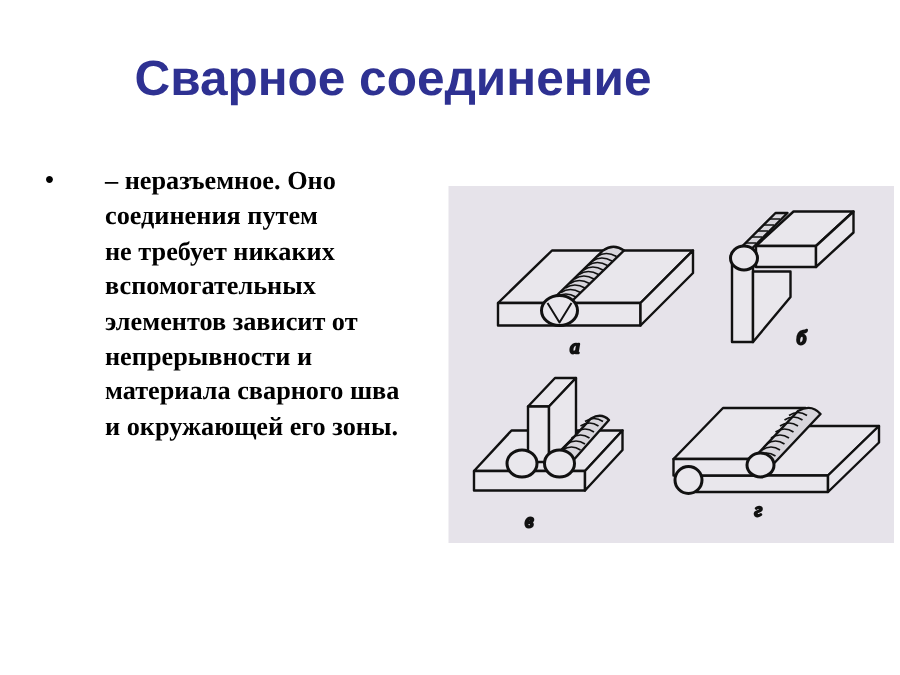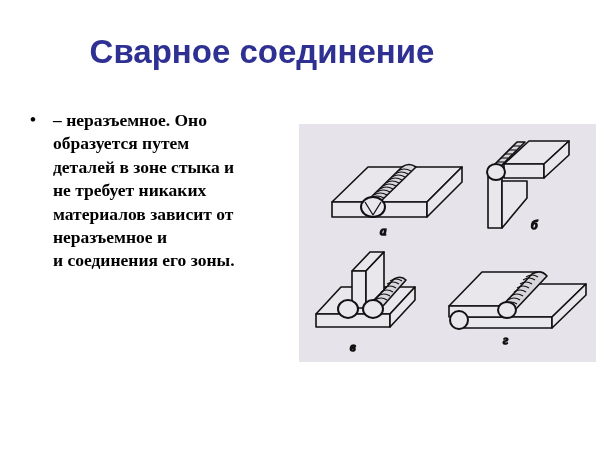--- a/index.html
+++ b/index.html
@@ -13,21 +13,21 @@
     font-family: "Liberation Sans", sans-serif;
     font-weight: bold; font-size: 33px;
     color: #2e3192; letter-spacing: 0px;
   }
   .bullet {
     position: absolute; left: 30px; top: 110px;
     font-family: "Liberation Serif", serif;
     font-size: 17px; font-weight: bold; color: #000;
   }
   .body-text {
-    position: absolute; left: 53px; top: 109px; width: 240px;
+    position: absolute; left: 70px; top: 109px; width: 240px;
     font-family: "Liberation Serif", serif;
     font-weight: bold; font-size: 17.5px; line-height: 23.4px;
     color: #000;
   }
   .body-text .line { display: block; white-space: nowrap; }
   .figure {
     position: absolute; left: 299px; top: 124px;
     width: 297px; height: 238px;
     background: #e6e3ea;
   }
@@ -40,26 +40,27 @@
 </head>
 <body>
 
 <div>
   <div class="title">Сварное соединение</div>
 
   <div class="bullet">•</div>
 
   <div class="body-text">
     <span class="line">– неразъемное. Оно</span>
-    <span class="line">образуется путем</span>
-    <span class="line">деталей в зоне стыка и</span>
+    <span class="line">соединения путем</span>
     <span class="line">не требует никаких</span>
-    <span class="line">материалов зависит от</span>
-    <span class="line">неразъемное и</span>
-    <span class="line">и соединения его зоны.</span>
+    <span class="line">вспомогательных</span>
+    <span class="line">элементов зависит от</span>
+    <span class="line">непрерывности и</span>
+    <span class="line">материала сварного шва</span>
+    <span class="line">и окружающей его зоны.</span>
   </div>
 
   <div class="figure">
     <svg width="297" height="238" viewBox="0 0 297 238" fill="none" stroke="#111" stroke-width="1.6" stroke-linejoin="round">
 
       <g>
         <polygon points="33,78 69,43 163,43 128,78" fill="#e9e7ec"></polygon>
         <polygon points="33,78 128,78 128,93 33,93" fill="#e9e7ec"></polygon>
         <polygon points="128,78 163,43 163,58 128,93" fill="#e9e7ec"></polygon>
 

